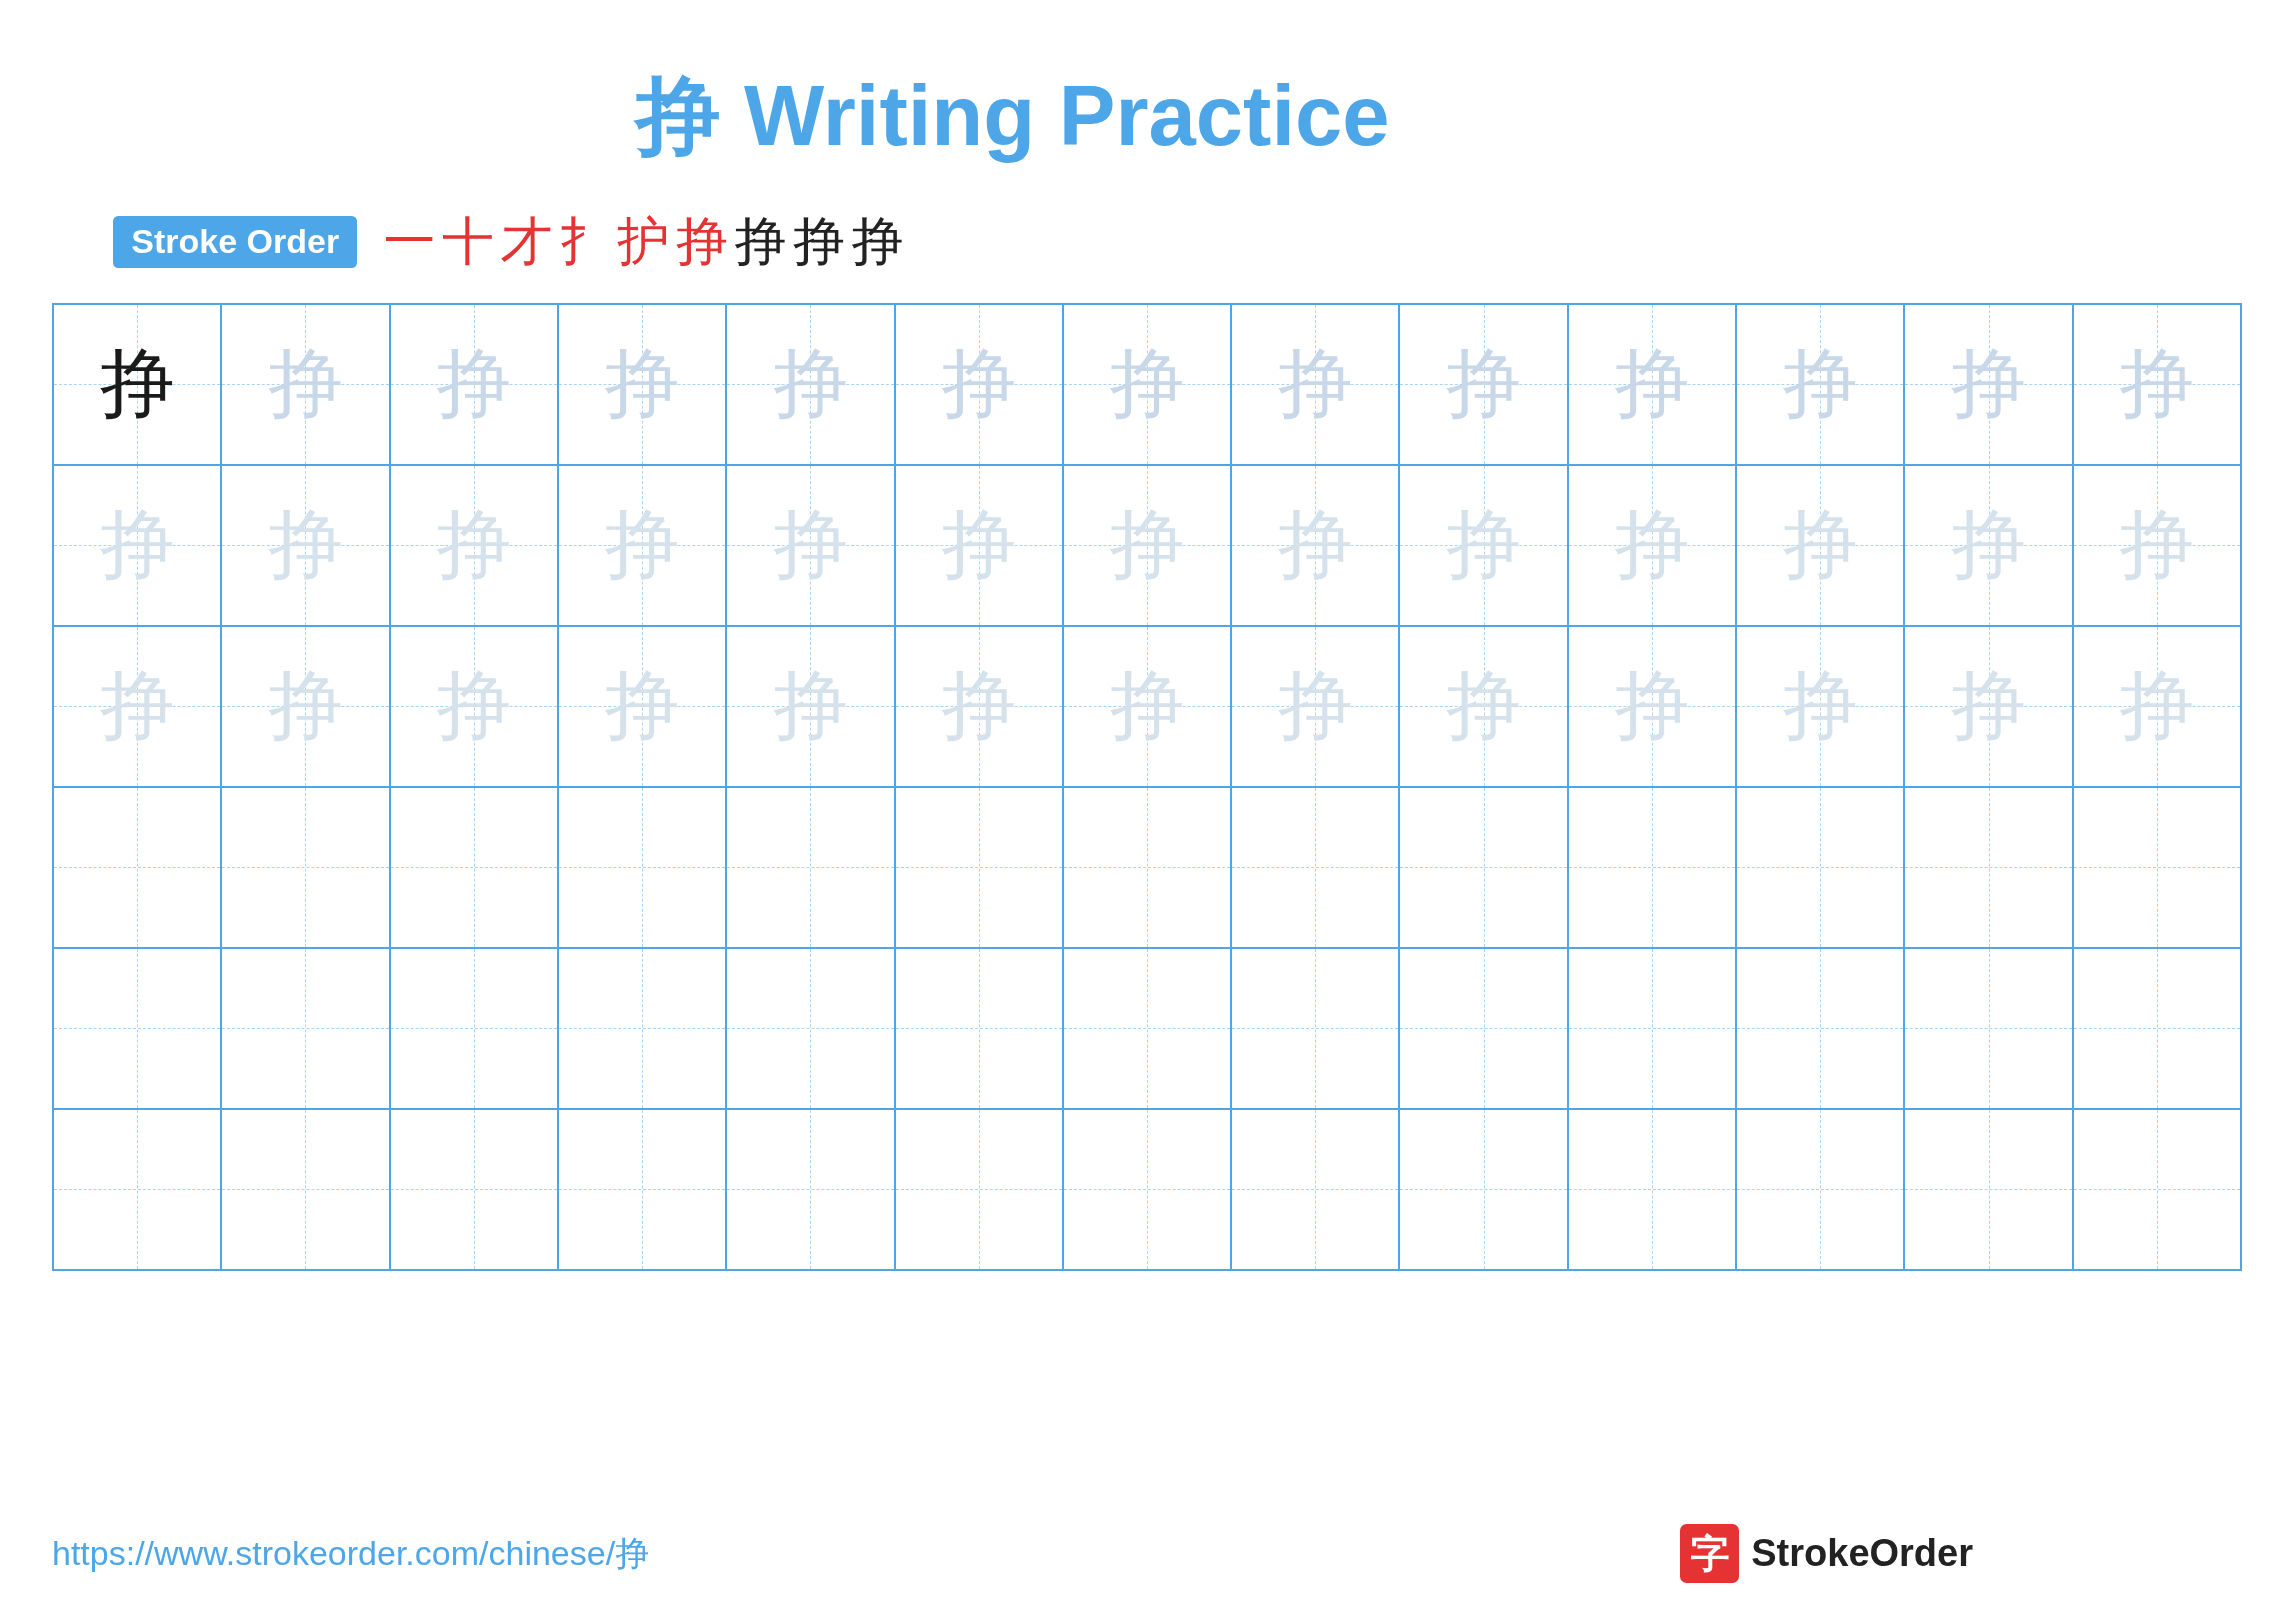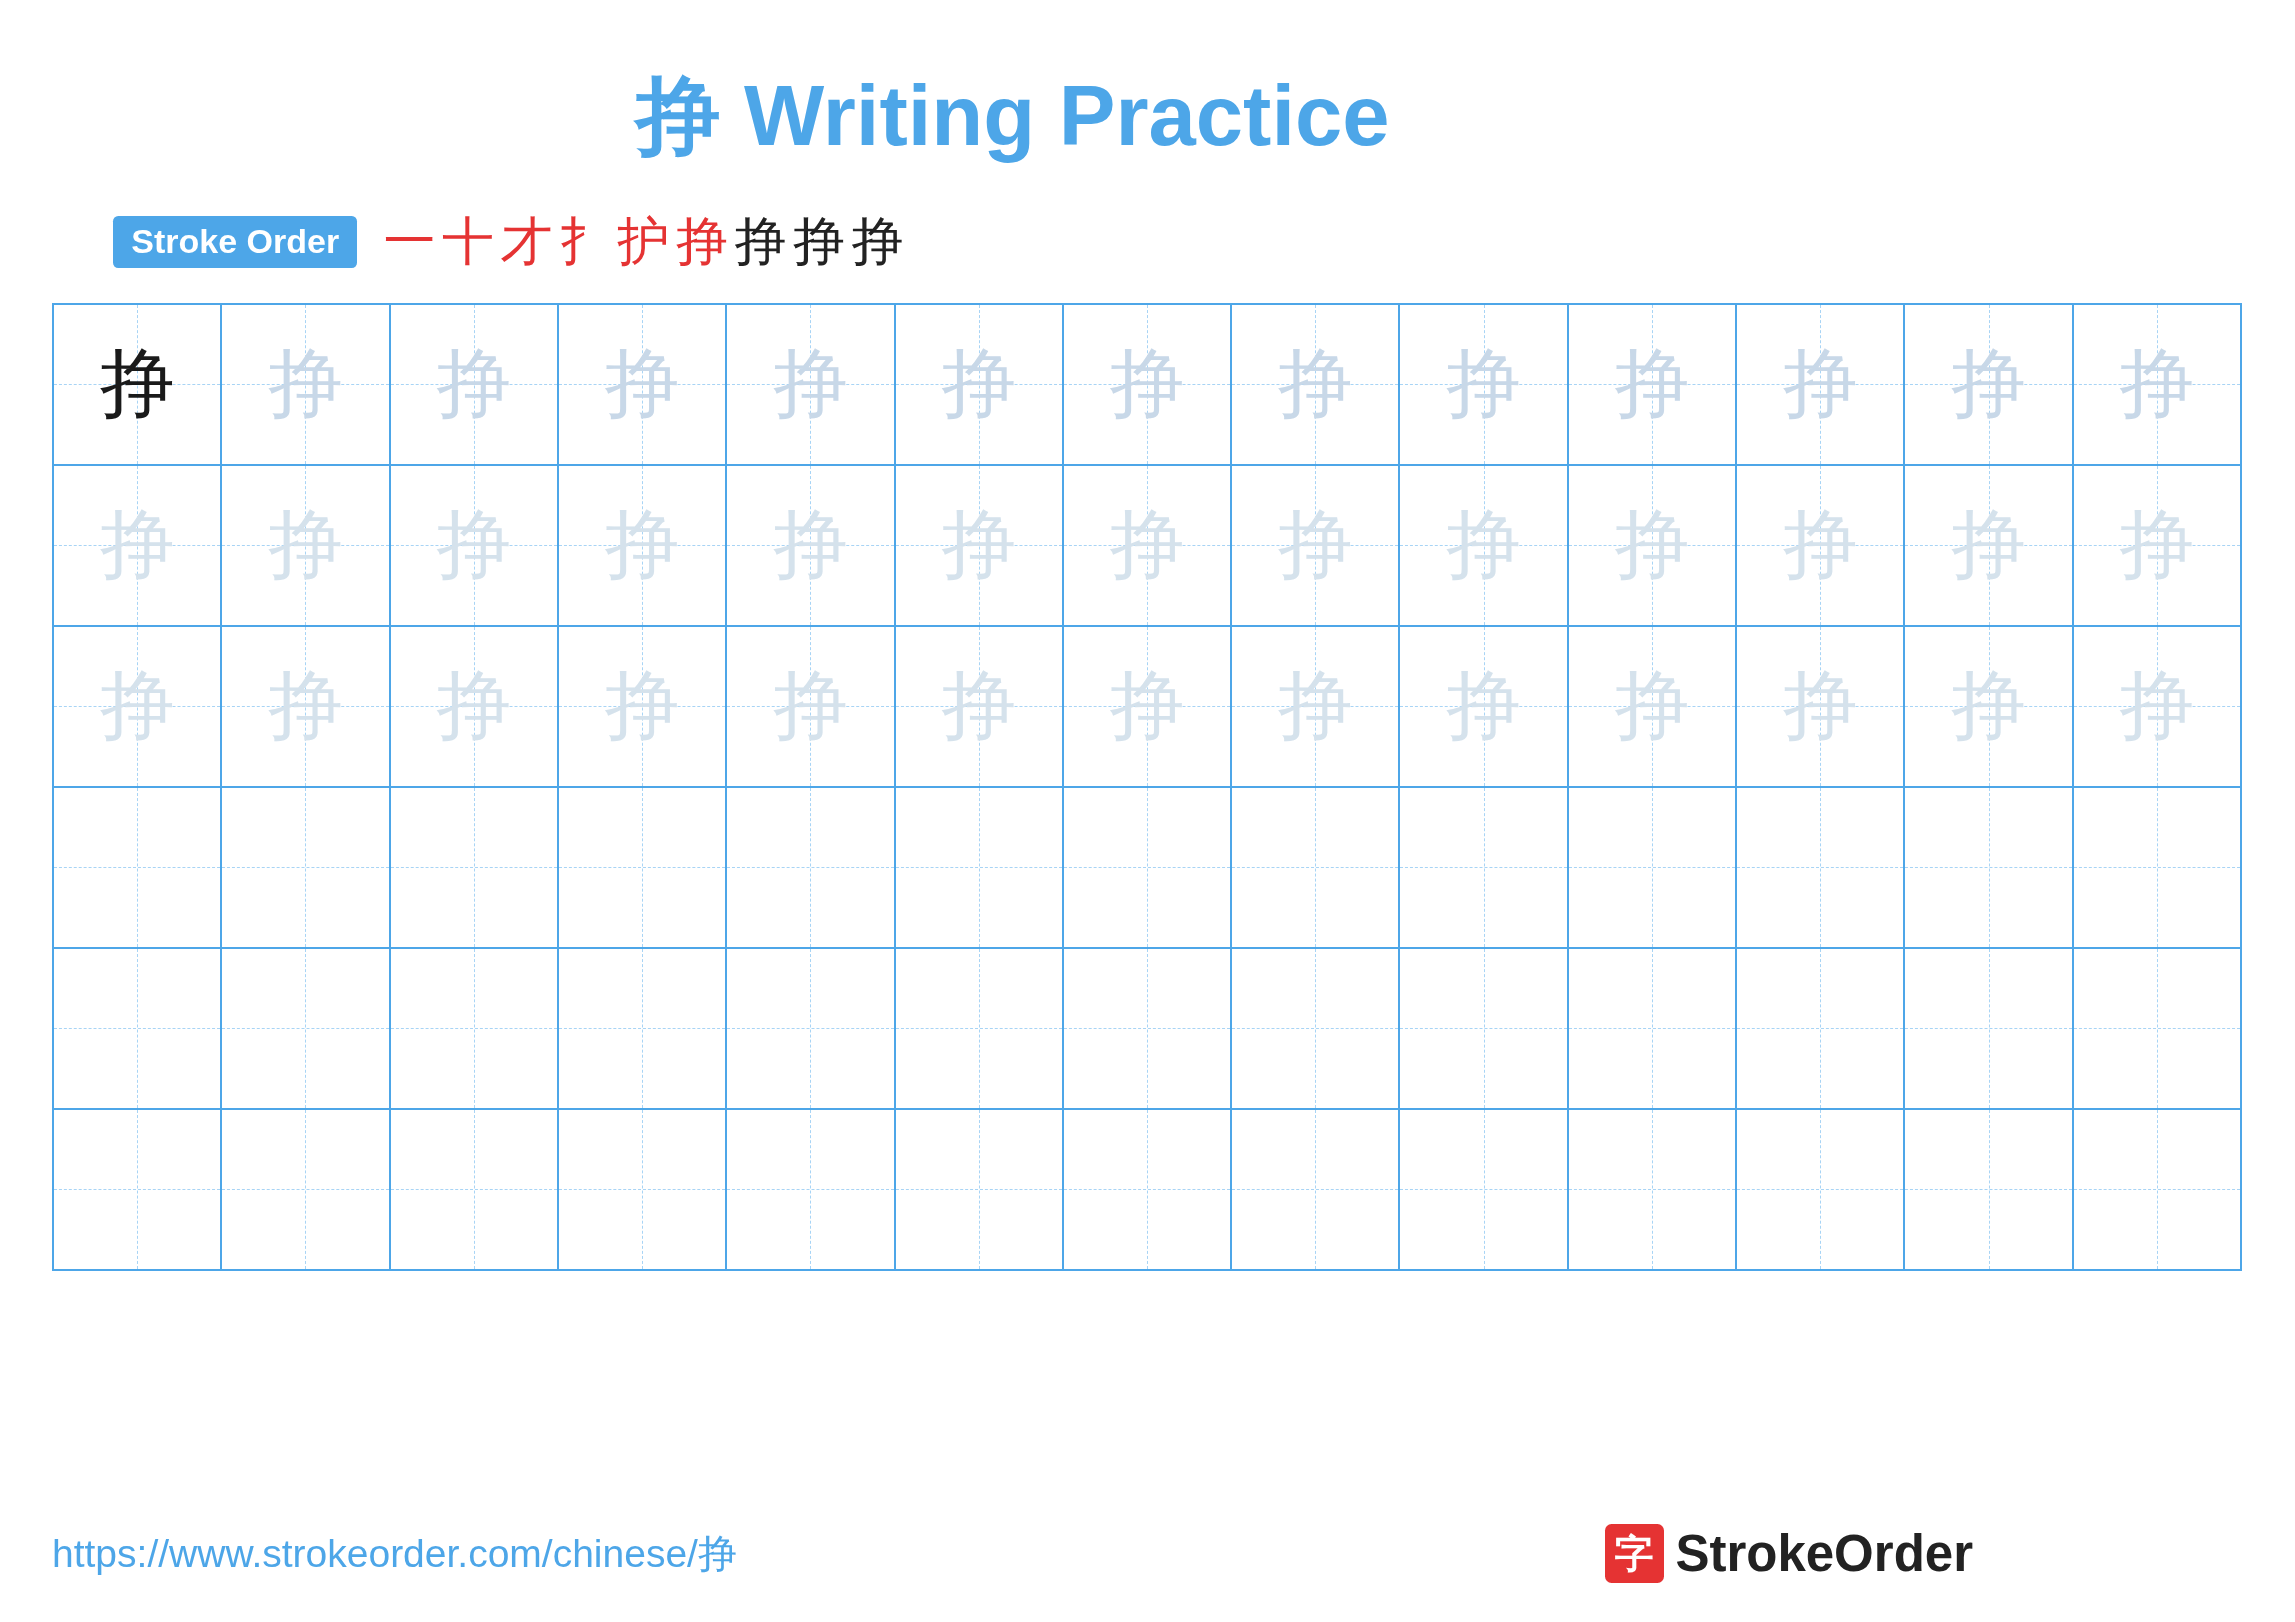--- a/index.html
+++ b/index.html
@@ -120,21 +120,21 @@
       position: absolute;
       bottom: 39px;
       left: 52px;
       right: 52px;
       display: flex;
       align-items: center;
       justify-content: space-between;
     }
     .footer-url {
       color: #4da6e8;
-      font-size: 39px;
+      font-size: 34px;
       font-family: Arial, sans-serif;
     }
     .footer-logo {
       display: flex;
       align-items: center;
       gap: 11.8px;
     }
     .logo-icon {
       width: 59px;
       height: 59px;
@@ -142,21 +142,21 @@
       border-radius: 6.5px;
       display: flex;
       align-items: center;
       justify-content: center;
       color: white;
       font-size: 39px;
       font-family: serif;
       font-weight: bold;
     }
     .logo-text {
-      font-size: 51px;
+      font-size: 38px;
       font-weight: bold;
       color: #222;
       font-family: Arial, sans-serif;
     }
   </style>
 </head>
 <body>
 
 <div class="page-container">
 

